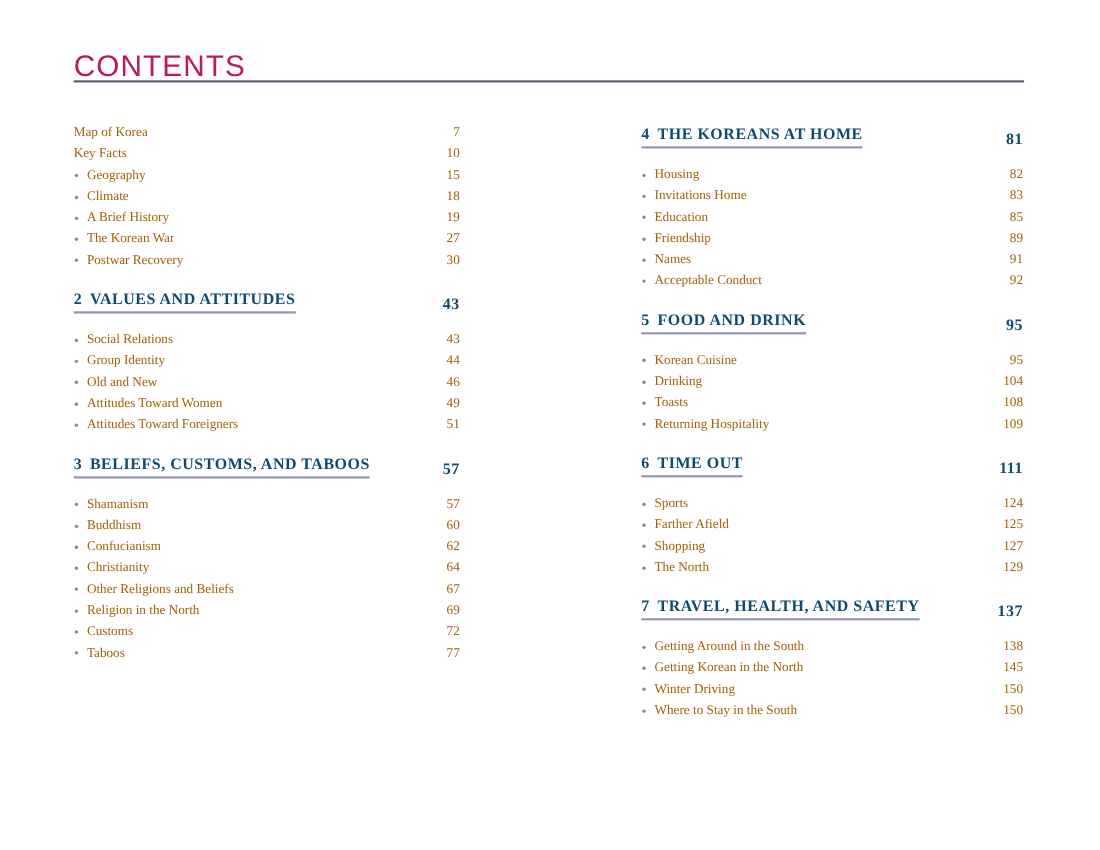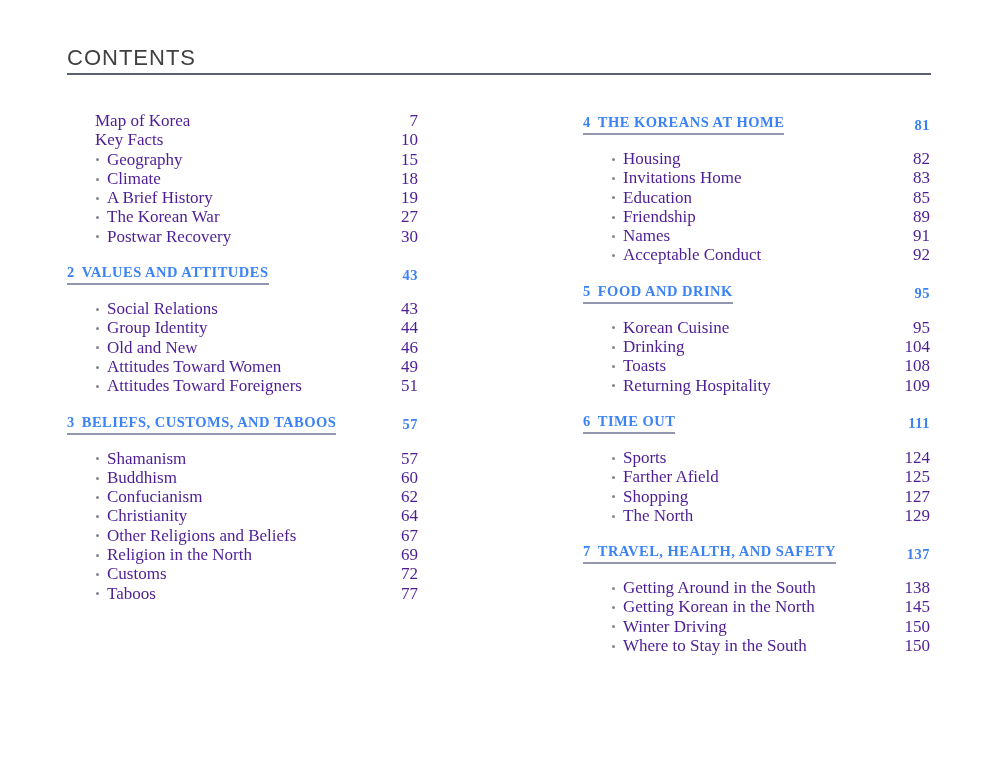--- a/index.html
+++ b/index.html
@@ -4,48 +4,48 @@
 <style>
   html,body { margin:0; padding:0; background:#ffffff; }
   .page {
     position:relative; width:1000px; height:773px;
     background:#ffffff; overflow:hidden;
     font-family:"Liberation Serif", serif;
   }
   .doc-title {
     position:absolute; left:67px; top:45px;
     font-family:"Liberation Sans", sans-serif;
-    font-size:22px; font-weight:400; letter-spacing:1px;
-    color:#404040;
+    font-size:27px; font-weight:400; letter-spacing:1px;
+    color:#be185d;
   }
   .title-rule {
     position:absolute; left:67px; top:73px;
     width:864px; height:2px; background:#5c5f70;
   }
   .col { position:absolute; display:block; }
   .col-left  { left:67px;  top:111px; width:351px; }
   .col-right { left:583px; top:96px;  width:347px; }
 
   .toc-row {
     display:flex; justify-content:space-between; align-items:center;
     height:19.3px; line-height:19.3px;
-    font-size:17px; color:#4c1d95;margin-left:28px;
+    font-size:12px; color:#a16207;
   }
   .toc-row .lbl { display:flex; align-items:center; white-space:nowrap; overflow:hidden; }
   .bullet {
     flex:none; width:3px; height:3px; border-radius:50%;
     background:#84848e; margin:1px 8px 0 1px;
   }
   .pg { text-align:right; flex:none; }
 
   .sec-head {
-    display:flex; justify-content:space-between; align-items:center;
+    display:flex; justify-content:space-between; align-items:flex-end;
     margin:19px 0 14px 0;
     font-size:14.5px; font-weight:bold; letter-spacing:0.5px;
-    line-height:15px; color:#3b82f6;
+    line-height:15px; color:#0c4a6e;
   }
   .sec-head .ht { border-bottom:2px solid #9296ae; padding-bottom:3px; }
   .sec-head .num { margin-right:7px; }
 </style>
 </head>
 <body>
 
 <div class="page">
   <div class="doc-title">CONTENTS</div>
   <div class="title-rule"></div>

